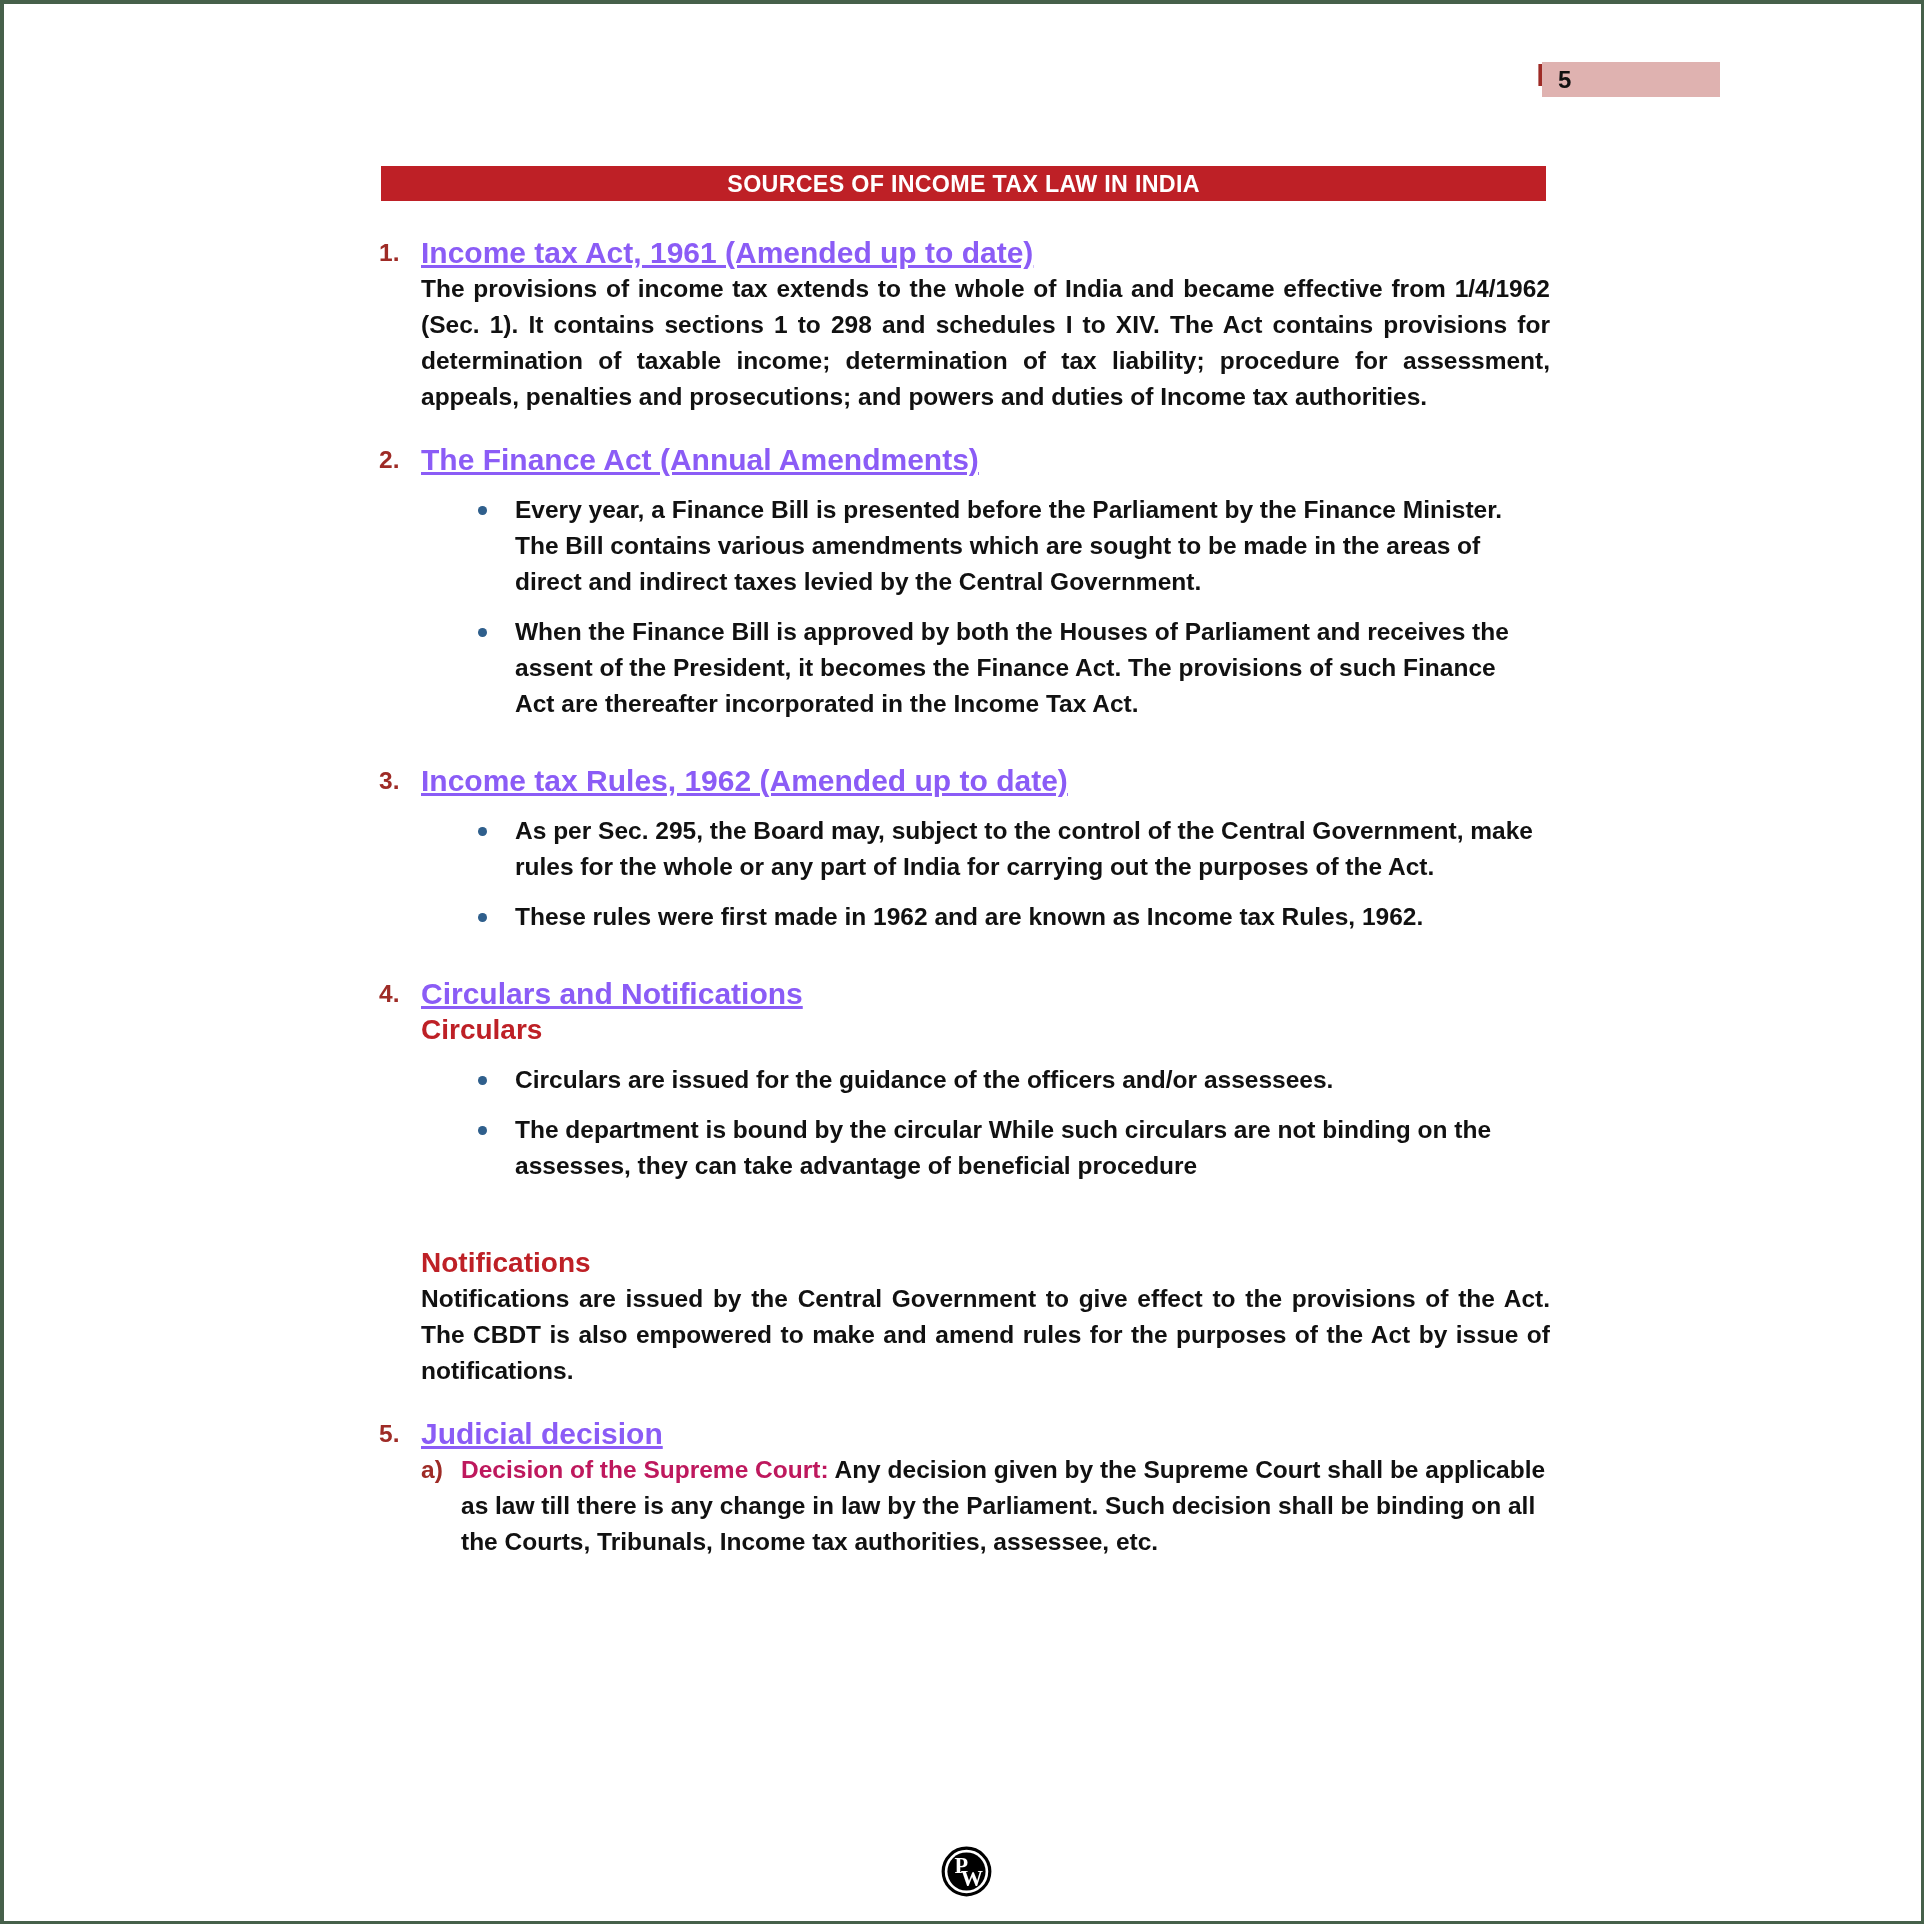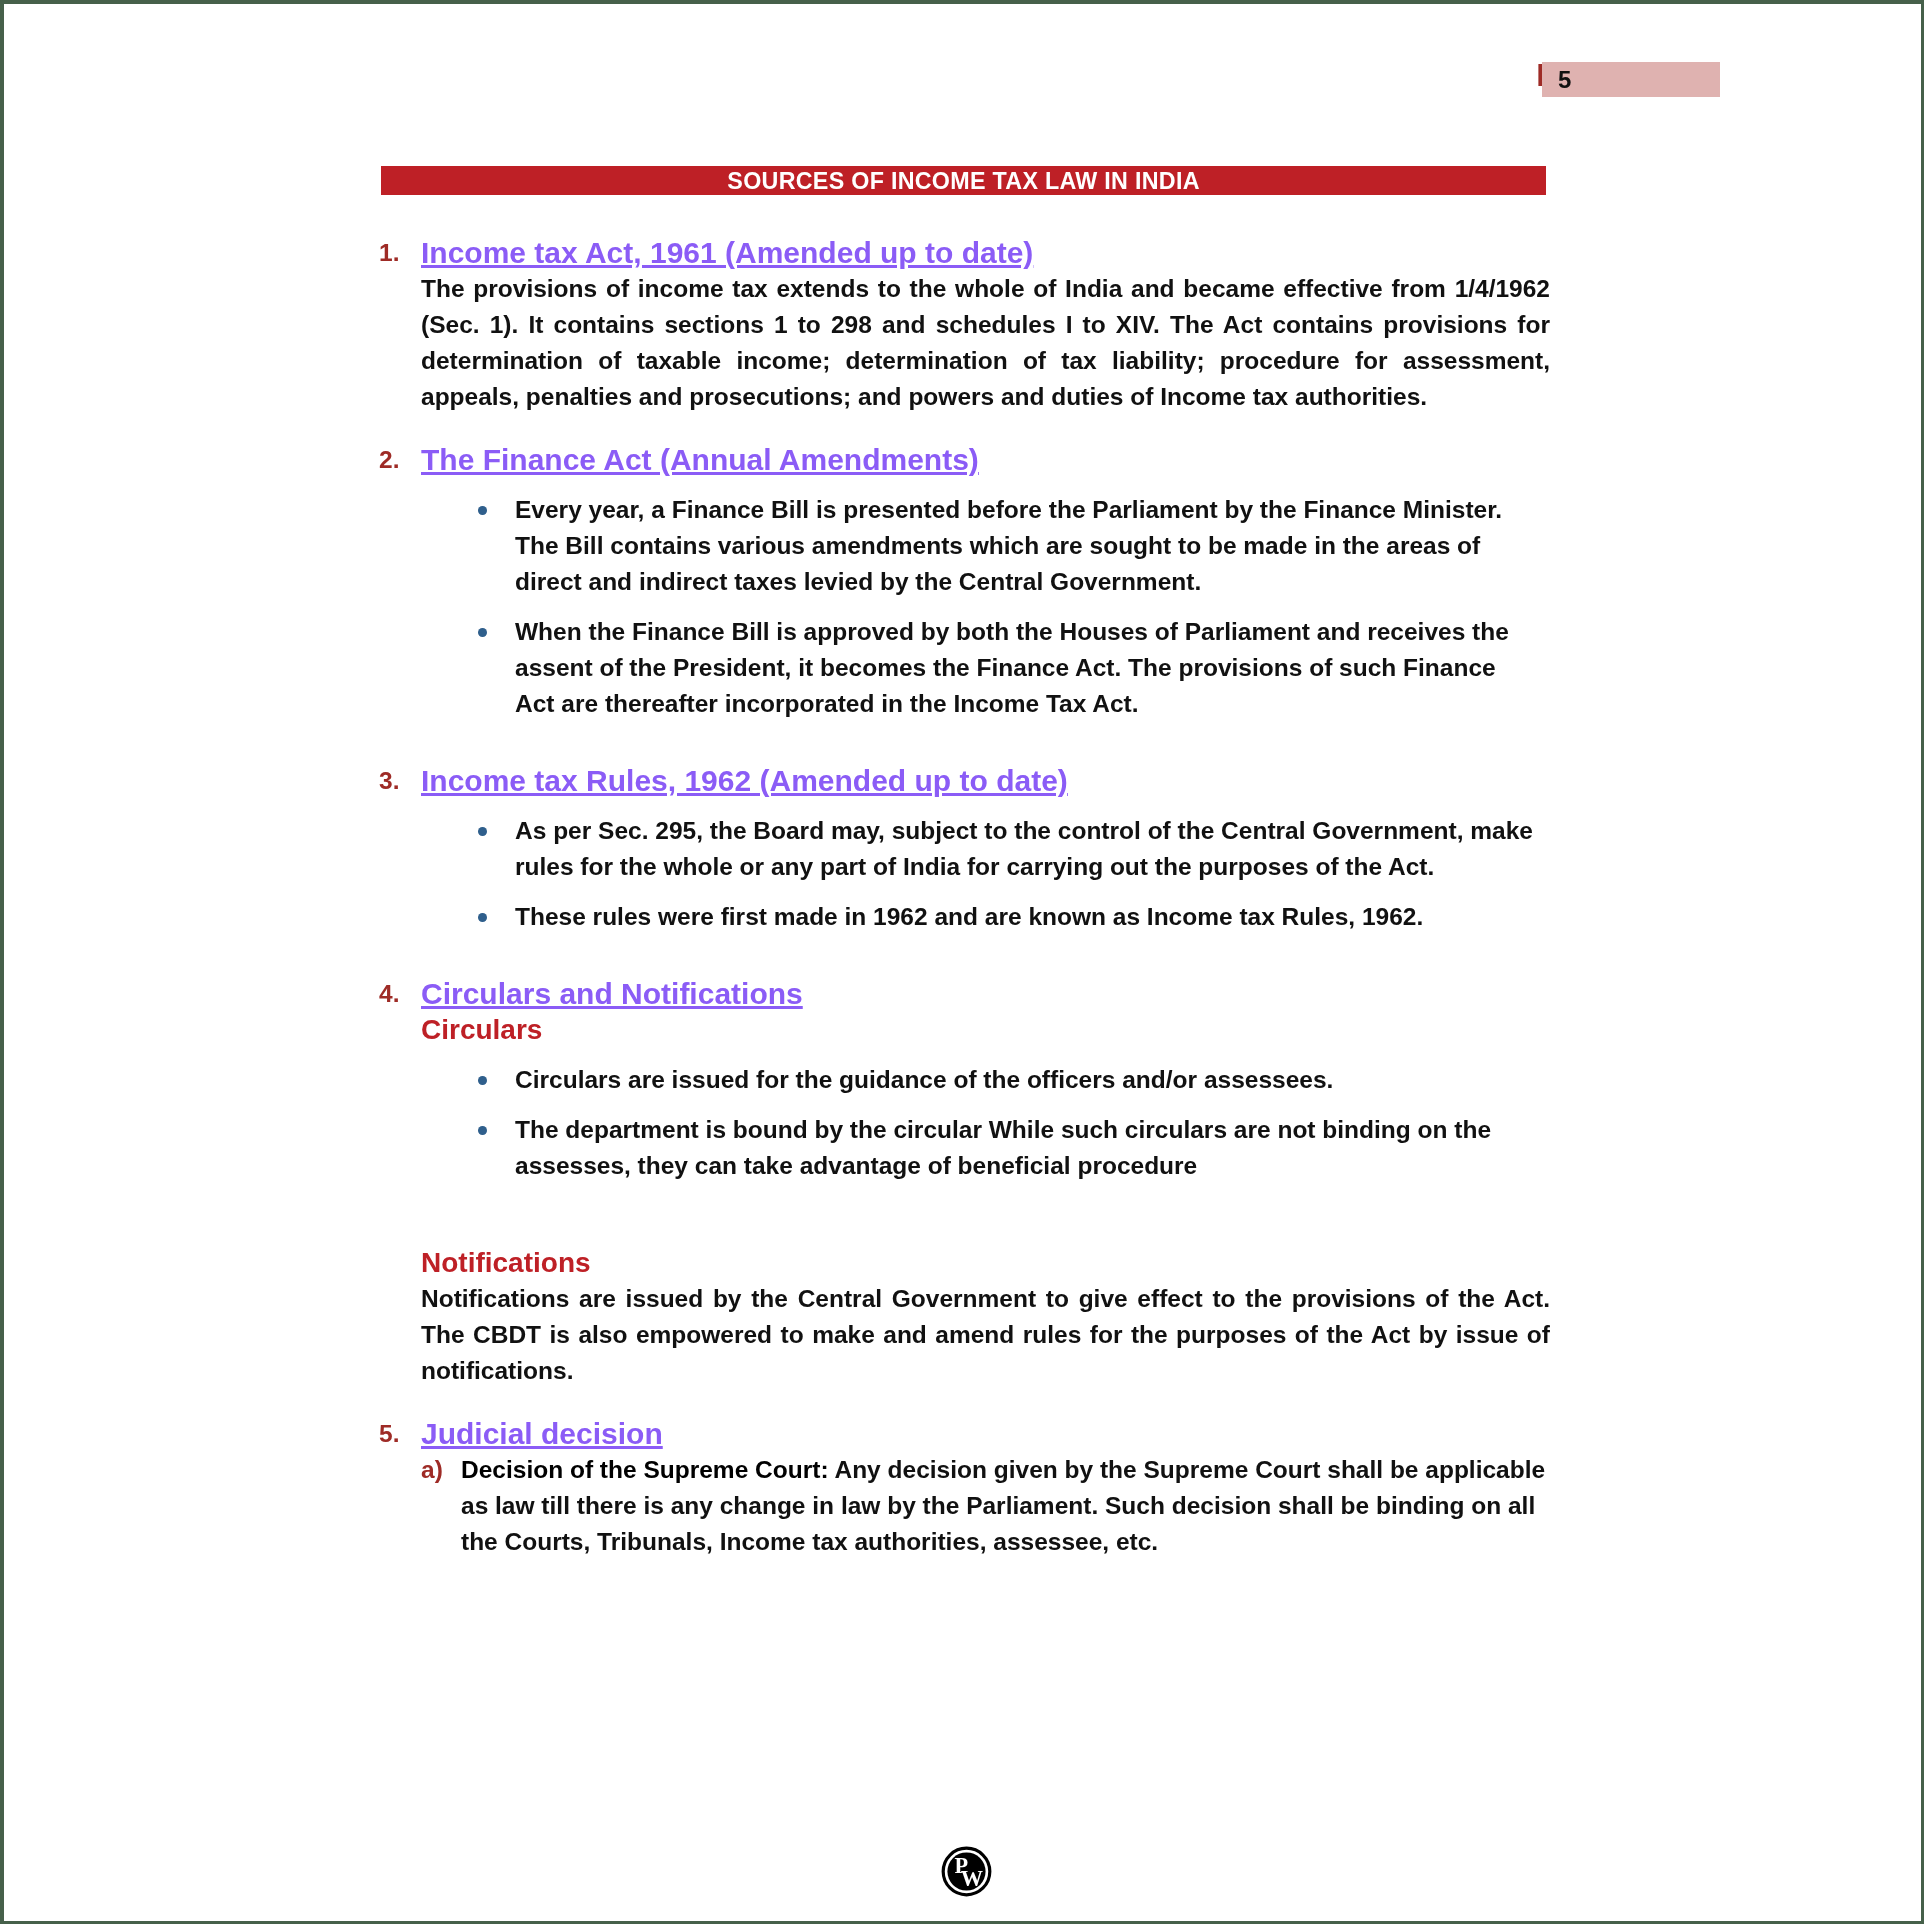--- a/index.html
+++ b/index.html
@@ -56,21 +56,21 @@
     color: #111111;
     line-height: 32px;
   }
 
   
   .title-band {
     position: absolute;
     top: 162px;
     left: 377px;
     width: 1165px;
-    height: 29px;
+    height: 35px;
     background: #be2026;
     display: flex;
     align-items: center;
     justify-content: center;
   }
   .title-band-text {
     color: #ffffff;
     font-size: 24px;
     font-weight: bold;
     letter-spacing: 0.3px;
@@ -165,21 +165,21 @@
     flex: 0 0 40px;
     color: #9e2b26;
     font-weight: bold;
     line-height: 36px;
   }
   .letter-body {
     flex: 1;
     line-height: 36px;
   }
   .emph-red {
-    color: #000000;
+    color: #be185d;
     font-weight: bold;
   }
   .gap-md { height: 27px; }
   .gap-lg { height: 47px; }
 
   
   .footer-logo {
     position: absolute;
     left: 936px;
     top: 1841px;

